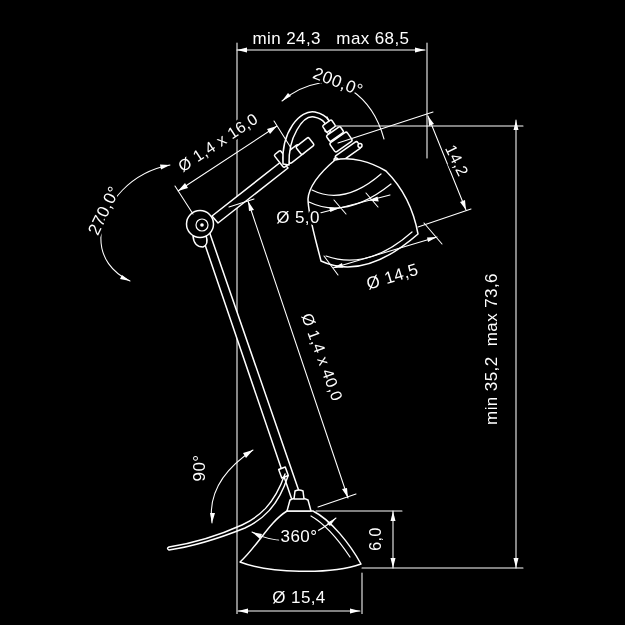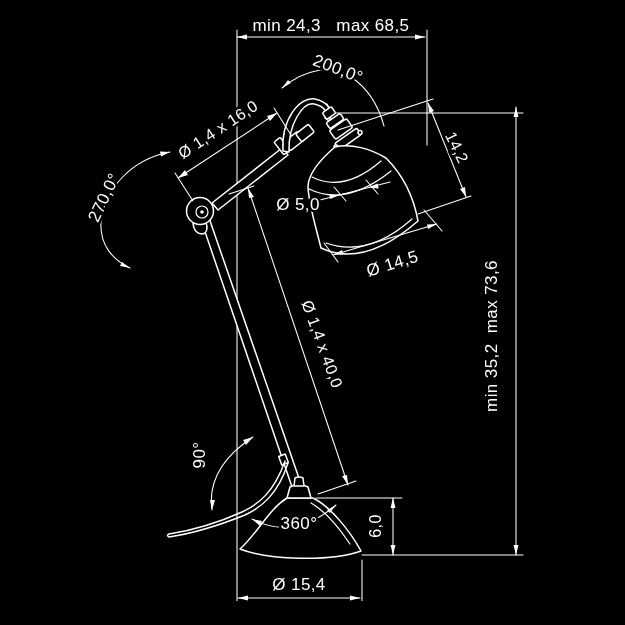--- a/index.html
+++ b/index.html
@@ -1,16 +1,16 @@
 <!DOCTYPE html>
 <html><head>
 <meta charset="utf-8">
 <style>
   html,body{margin:0;padding:0;background:#000;}
-  .stage{width:625px;height:601px;background:#000;position:relative;overflow:hidden;}
+  .stage{width:625px;height:601px;background:#000;position:relative;overflow:hidden;margin-top:13px;}
   svg{display:block;}
   .art{fill:#000;stroke:#fff;stroke-width:1.5;stroke-linejoin:round;stroke-linecap:round;}
   .artline{fill:none;stroke:#fff;stroke-width:1.4;stroke-linecap:round;}
   .thin{fill:none;stroke:#fff;stroke-width:1.2;stroke-linecap:round;}
   .dim{fill:none;stroke:#fff;stroke-width:1.05;stroke-linecap:round;}
   .arrow{fill:#fff;stroke:none;}
   text{font-family:"Liberation Sans", sans-serif;fill:#fff;stroke:#000;stroke-width:5px;
        paint-order:stroke fill;letter-spacing:.4px;white-space:pre;}
   .t17{font-size:17px;} .t16{font-size:16px;}
 </style>

